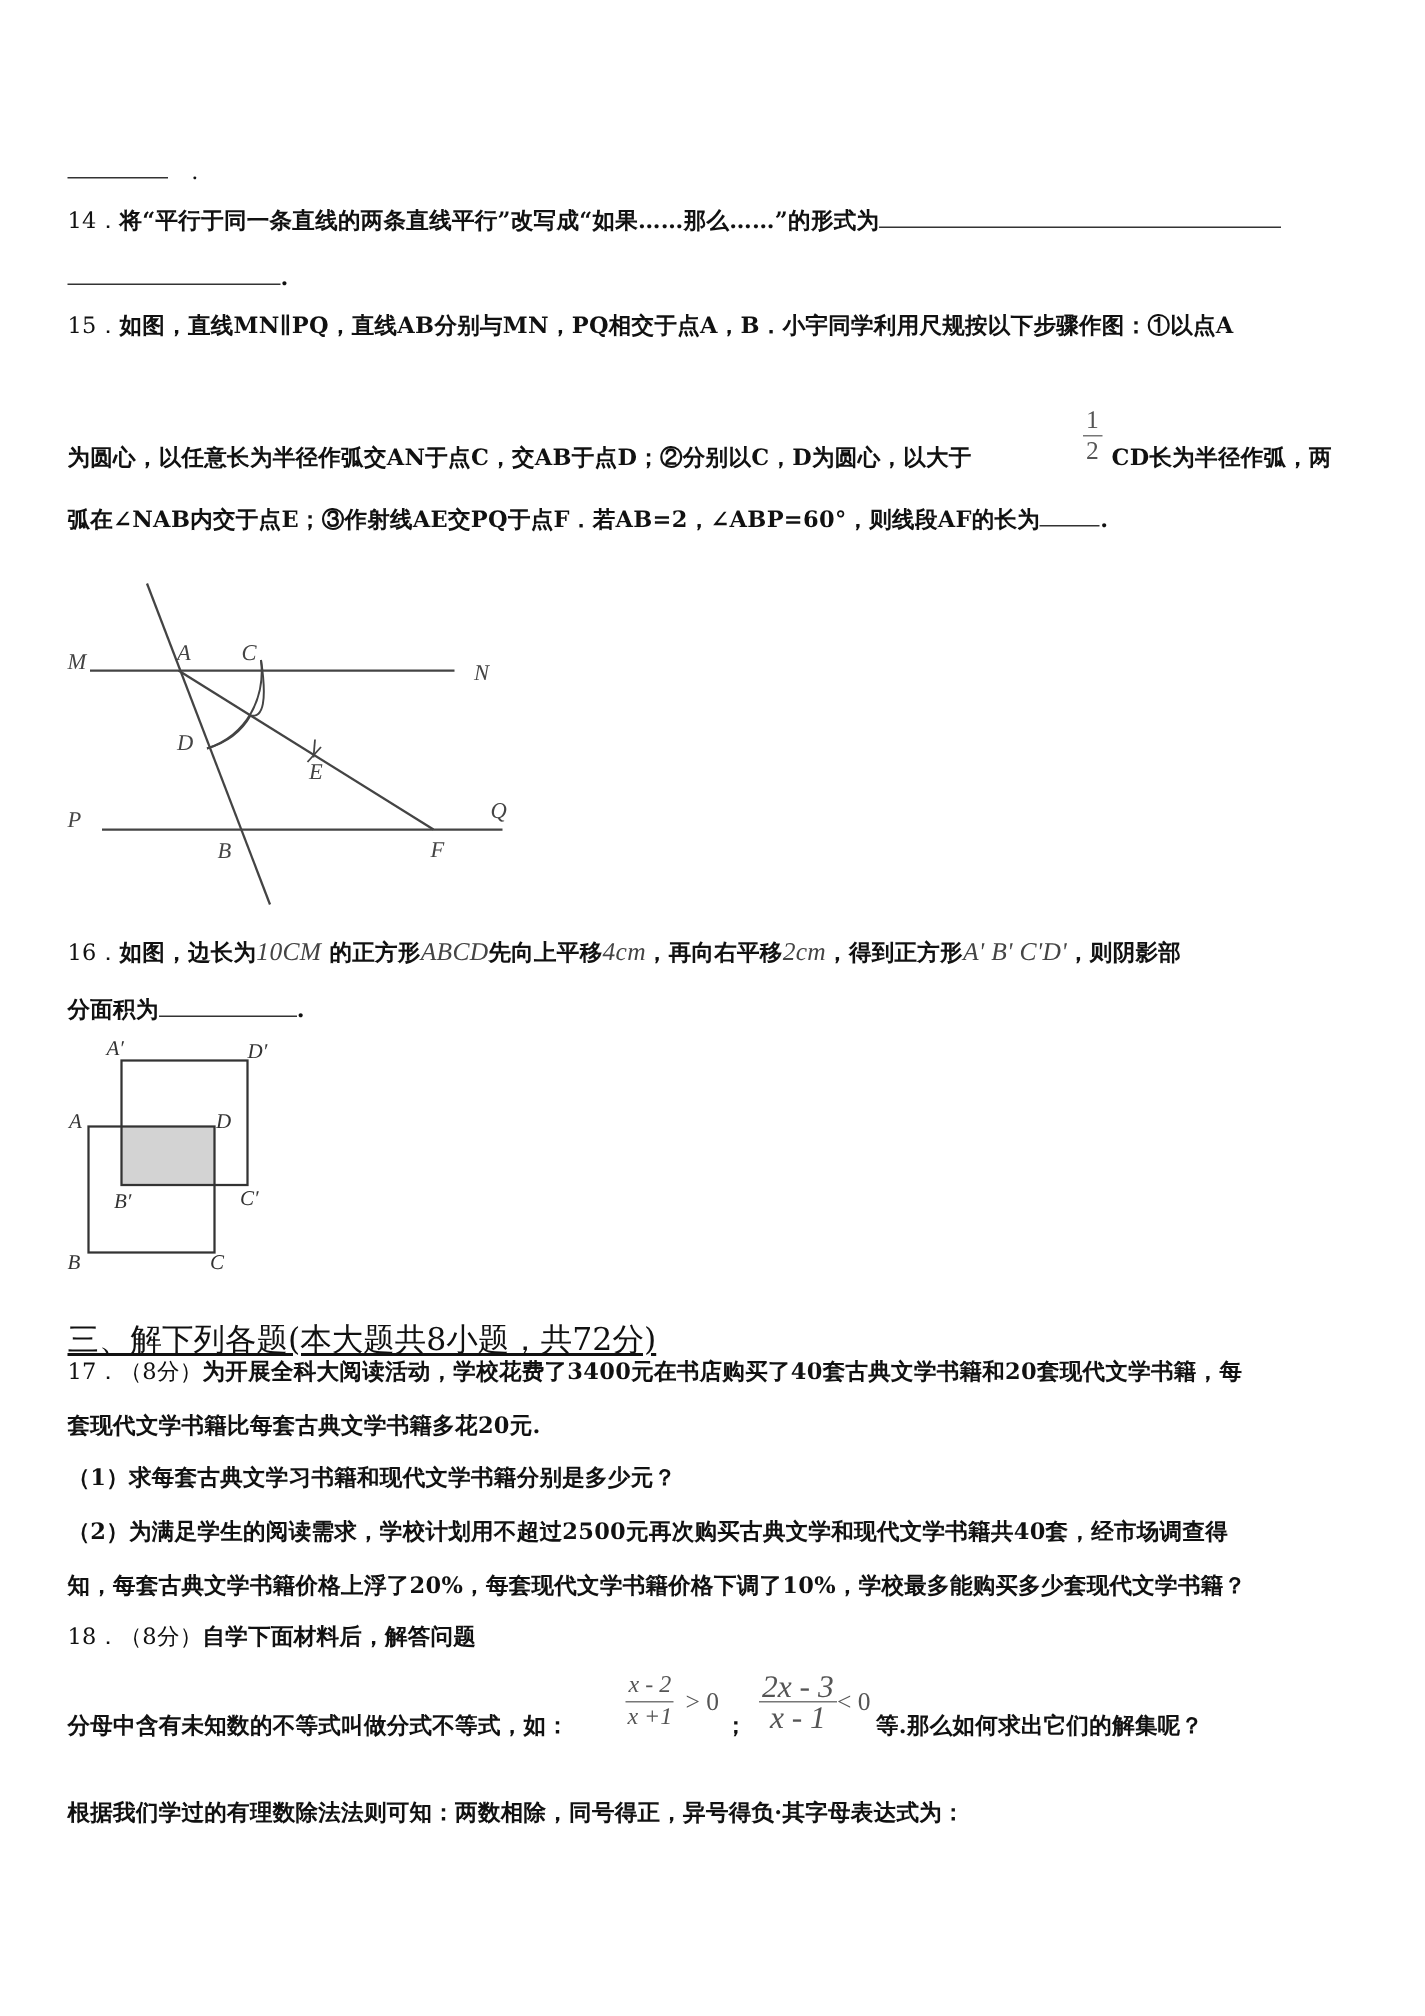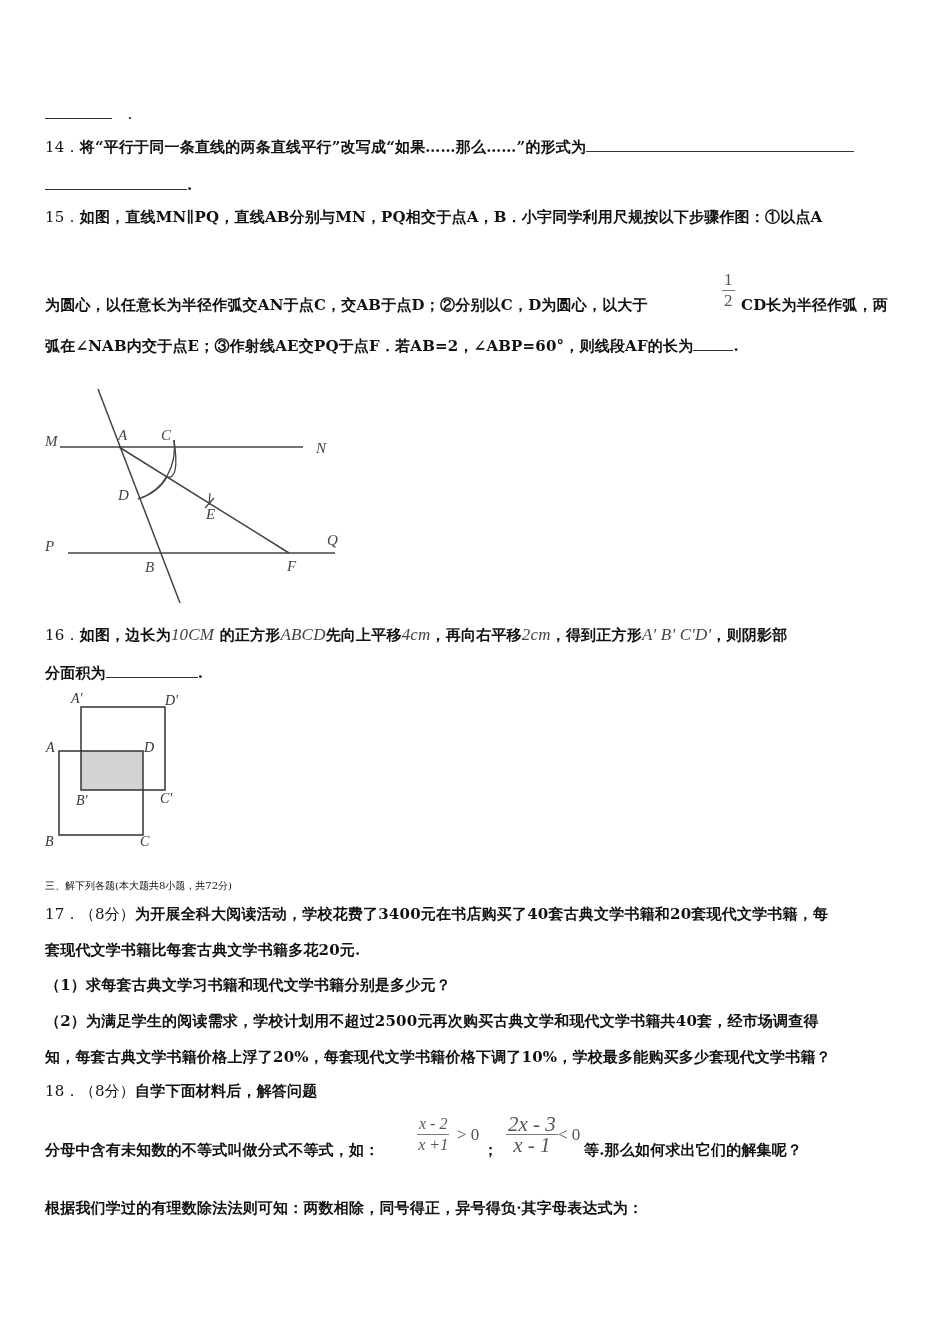--- a/index.html
+++ b/index.html
@@ -90,21 +90,21 @@
     <text x="125" y="20">D′</text>
     <text x="6" y="67">A</text>
     <text x="104" y="67">D</text>
     <text x="36" y="120">B′</text>
     <text x="120" y="118">C′</text>
     <text x="5" y="161">B</text>
     <text x="100" y="161">C</text>
   </g>
 </svg>
 
-<div class="abs" style="left:45px;top:879px;font-size:10px;">
+<div class="abs" style="left:45px;top:879px;font-size:21px;text-decoration:underline;">
   <span>三、解下列各题(本大题共8小题，共72分)</span>
 </div>
 
 <div class="abs line" style="left:45px;top:905px;">
   <span class="num">17．</span><span class="num">（8分）</span><span>为开展全科大阅读活动，学校花费了3400元在书店购买了40套古典文学书籍和20套现代文学书籍，每</span>
 </div>
 <div class="abs line" style="left:45px;top:941px;">
   <span>套现代文学书籍比每套古典文学书籍多花20元.</span>
 </div>
 <div class="abs line" style="left:45px;top:976px;">

